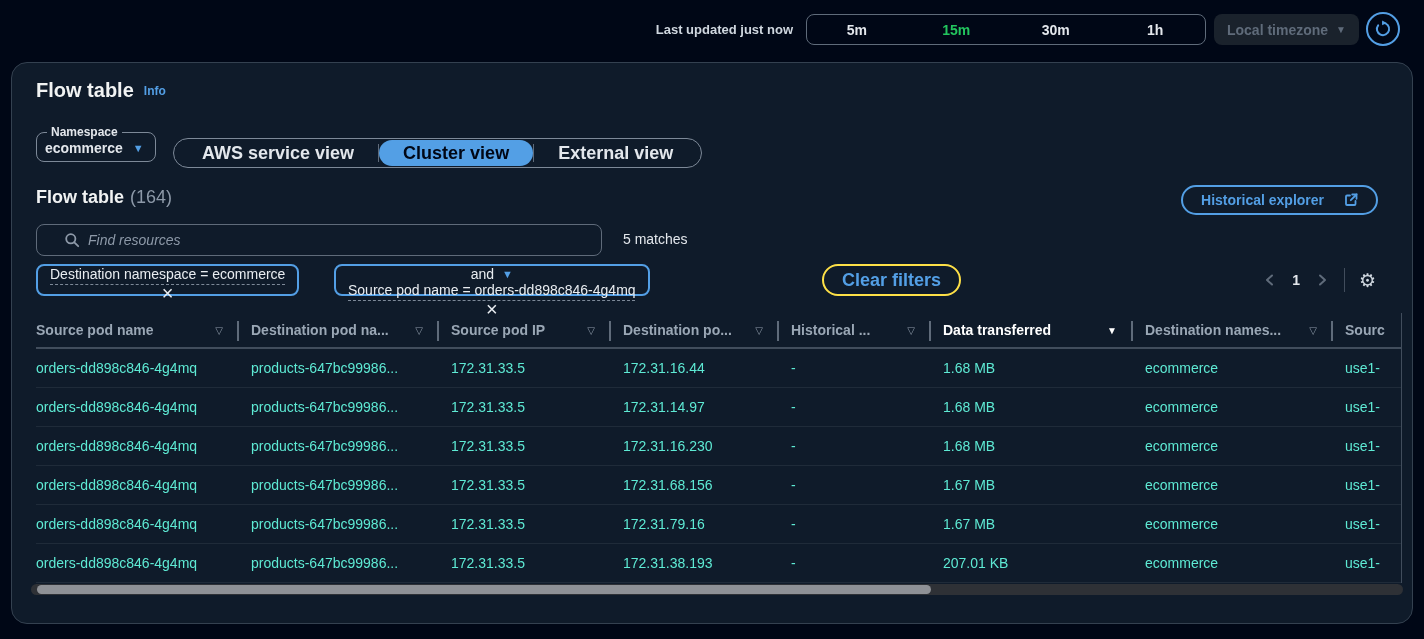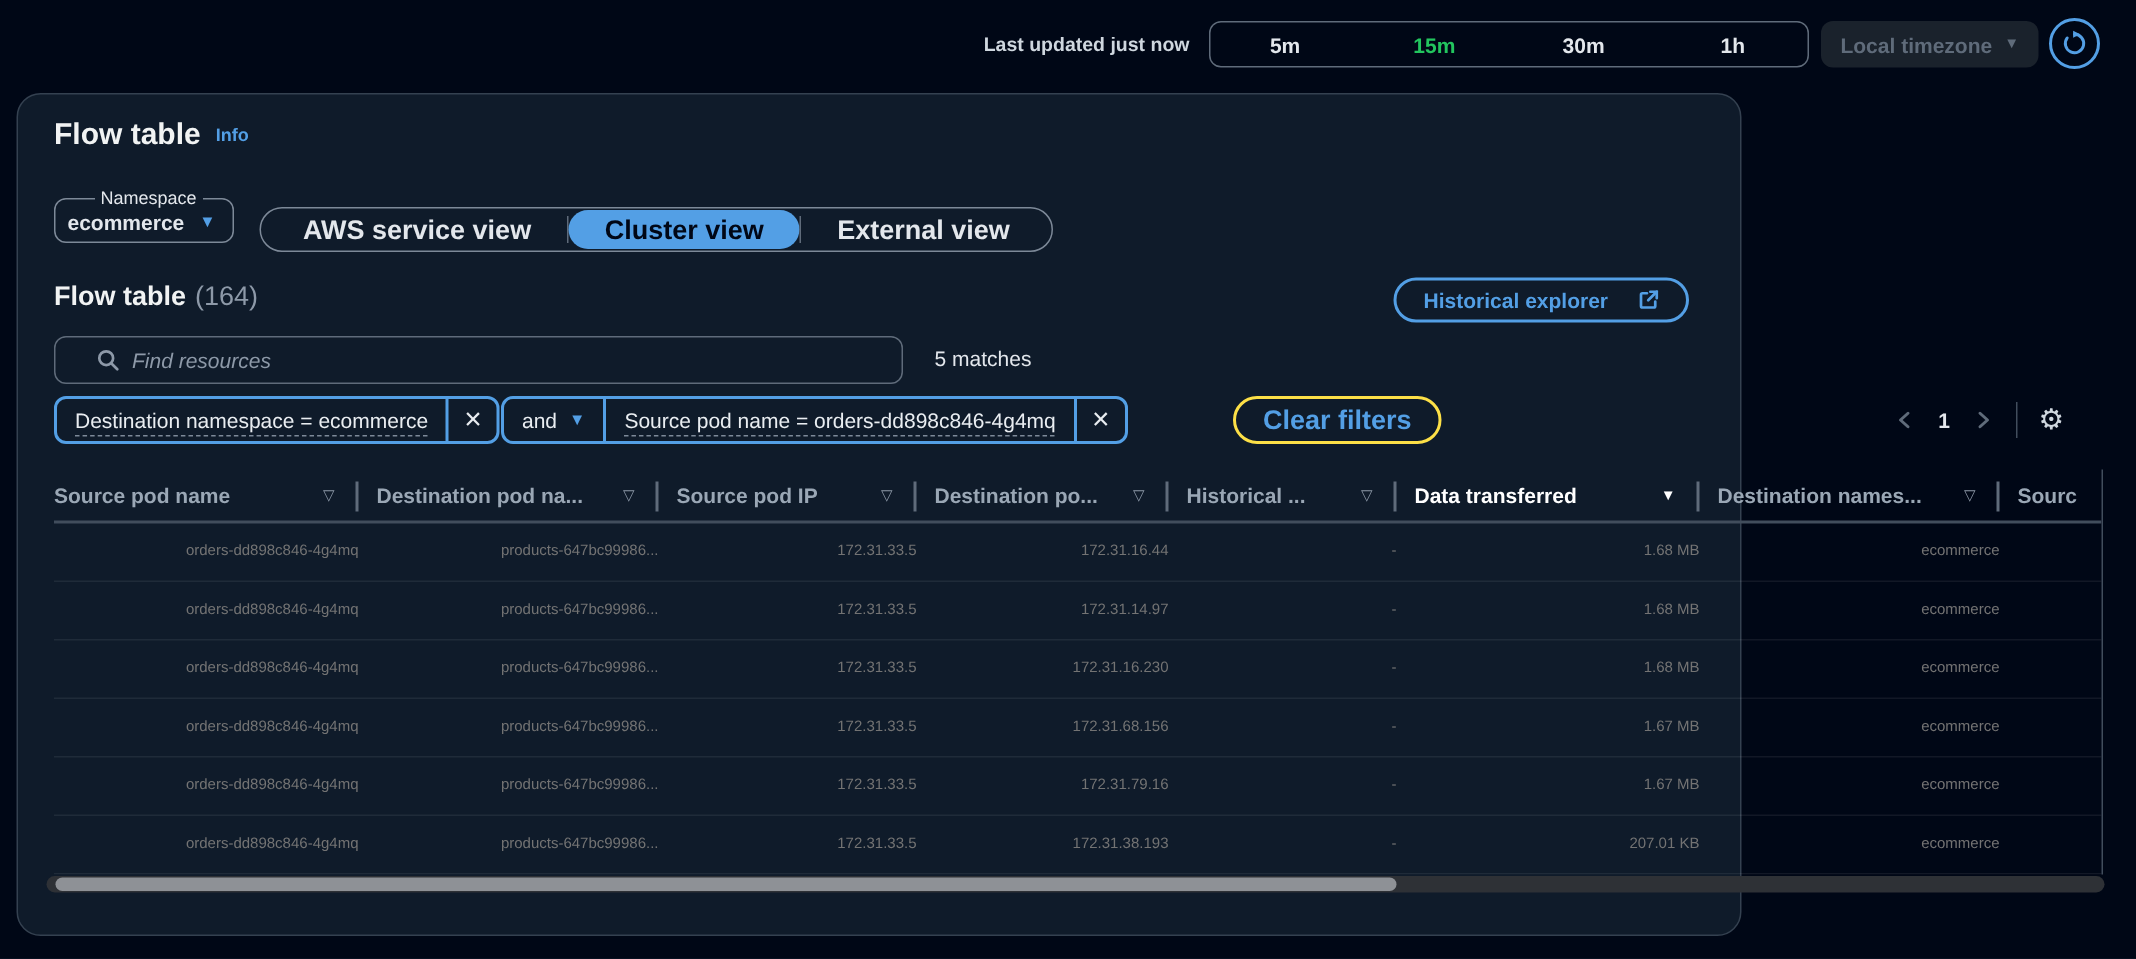--- a/index.html
+++ b/index.html
@@ -36,34 +36,34 @@
   }
   .tz-caret { font-size:10px; color:#5f6b7a; }
   .refresh-btn {
     position:absolute; left:1366px; top:12px; width:34px; height:34px;
     border:2px solid #539fe5; border-radius:50%;
     display:flex; align-items:center; justify-content:center; cursor:pointer;
   }
 
   
   .panel {
-    position:absolute; left:11px; top:62px; width:1150px; height:562px;
+    position:absolute; left:11px; top:62px; width:1402px; height:562px;
     background:#0f1b2a; border:1px solid #344150; border-radius:16px;
   }
   .panel-title { position:absolute; left:24px; top:16px; font-size:20px; font-weight:700; color:#f1f3f3; }
   .panel-title .info-link {
     font-size:12px; font-weight:700; color:#539fe5; margin-left:10px;
     vertical-align:2px; cursor:pointer;
   }
 
   .ns-fieldset {
     position:absolute; left:24px; top:62px; width:120px; height:37px;
     border:1px solid #7d8998; border-radius:8px; padding:0 8px;
   }
-  .ns-fieldset legend { font-size:12px; font-weight:400; color:#e3e7ec; padding:0 4px; margin-left:18px; }
+  .ns-fieldset legend { font-size:12px; font-weight:700; color:#e3e7ec; padding:0 4px; margin-left:2px; }
   .ns-value { display:flex; align-items:center; gap:10px; margin-top:1px; cursor:pointer; }
   .ns-value .val { font-size:14px; font-weight:700; color:#e3e7ec; }
   .blue-caret { font-size:11px; color:#539fe5; }
 
   .view-toggle {
     position:absolute; left:161px; top:75px; height:30px;
     border:1px solid #7d8998; border-radius:15px;
     display:flex; align-items:center; padding:0 4px;
   }
   .view-item {
@@ -94,21 +94,21 @@
     flex:1; background:transparent; border:none; outline:none;
     font-family:"Liberation Sans", sans-serif; font-size:14px; color:#e3e7ec;
   }
   .search-box input::placeholder { font-style:italic; color:#8d99a8; }
   .matches { position:absolute; left:587px; top:7px; font-size:14px; color:#e3e7ec; }
 
   .filter-row { position:absolute; left:24px; top:201px; width:1354px; height:32px; }
   .token {
     position:absolute; top:0; height:32px;
     border:2px solid #539fe5; border-radius:8px;
-    display:flex; align-items:center;
+    display:flex; align-items:center;flex-direction:column;
   }
   .token-label {
     font-size:14px; color:#e9edf1; padding:0 12px; white-space:nowrap; cursor:pointer;
     text-decoration:underline dashed #7d8998 1px; text-underline-offset:5px;
   }
   .token-sep { width:2px; height:28px; background:#539fe5; }
   .token-x {
     width:32px; height:28px; display:flex; align-items:center; justify-content:center;
     font-size:20px; color:#e9edf1; cursor:pointer;
   }
@@ -142,22 +142,22 @@
   .t-hcell .caret { position:absolute; right:28px; font-size:10px; color:#8d99a8; }
   .t-hcell:not(:last-child)::after {
     content:""; position:absolute; right:12px; top:8px; width:2px; height:20px; background:#5f6b7a;
   }
   .t-hcell.sorted { color:#ffffff; }
   .t-hcell.sorted .caret { color:#ffffff; }
   .c0{width:215px;} .c1{width:200px;} .c2{width:172px;} .c3{width:168px;}
   .c4{width:152px;} .c5{width:202px;} .c6{width:200px;} .c7{width:170px;}
   .t-row { display:flex; height:39px; border-bottom:1px solid rgba(255,255,255,0.07); }
   .t-cell {
-    flex:0 0 auto; font-size:10px; color:#737373; line-height:38px;
-    white-space:nowrap; overflow:hidden; padding-right:12px;text-align:right;
+    flex:0 0 auto; font-size:14px; color:#5eead4; line-height:38px;
+    white-space:nowrap; overflow:hidden; padding-right:12px;
   }
 
   
   .hscroll-track {
     position:absolute; left:19px; top:521px; width:1372px; height:11px;
     background:#2e3136; border-radius:6px; cursor:pointer;
   }
   .hscroll-thumb {
     position:absolute; left:6px; top:1px; width:894px; height:9px;
     background:#8e9196; border-radius:5px; cursor:grab;

